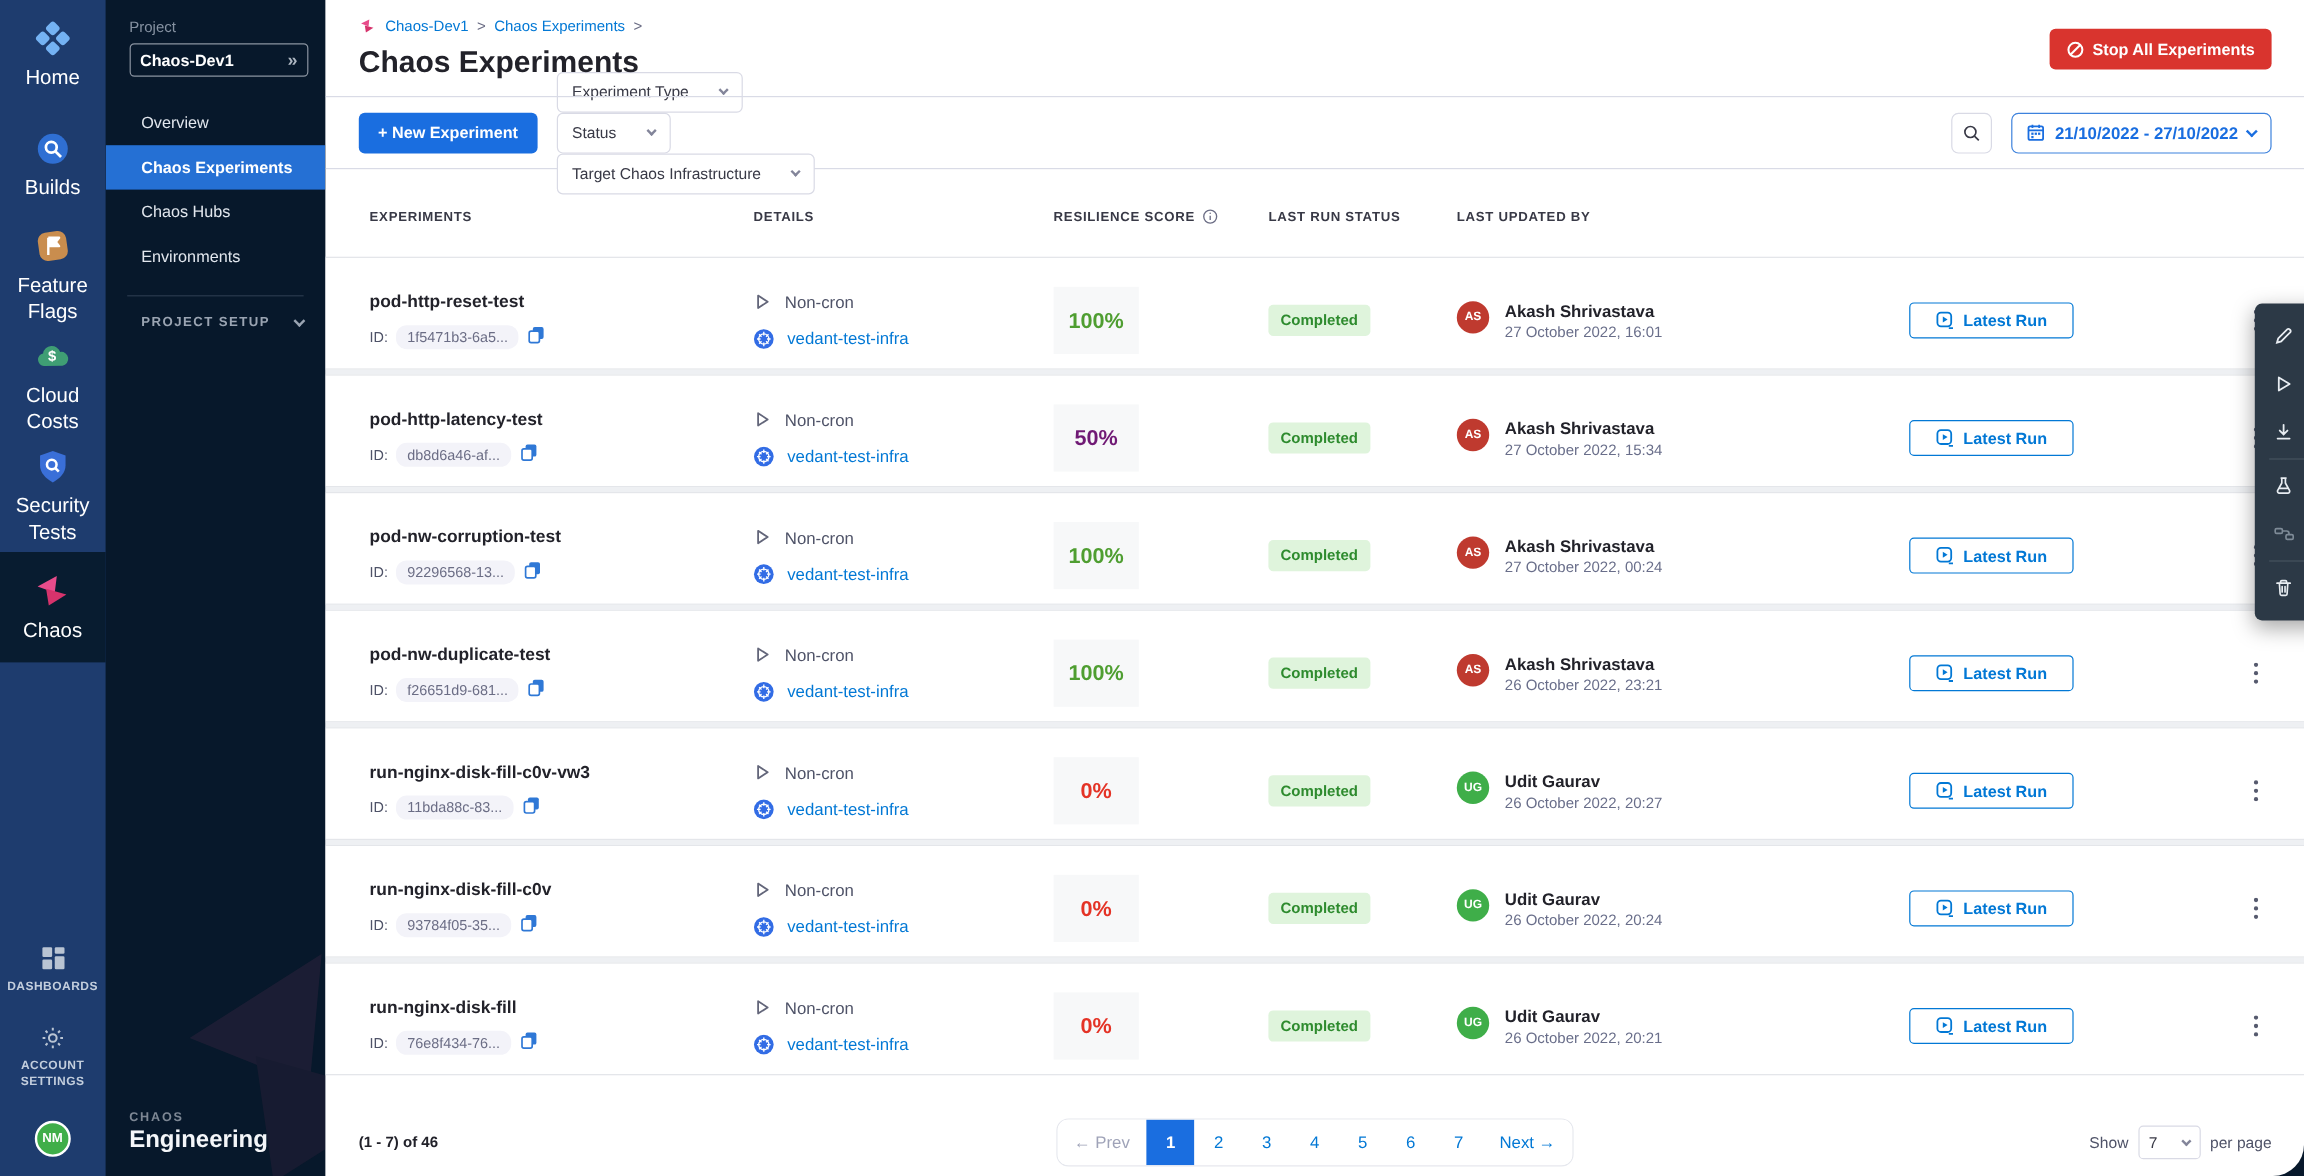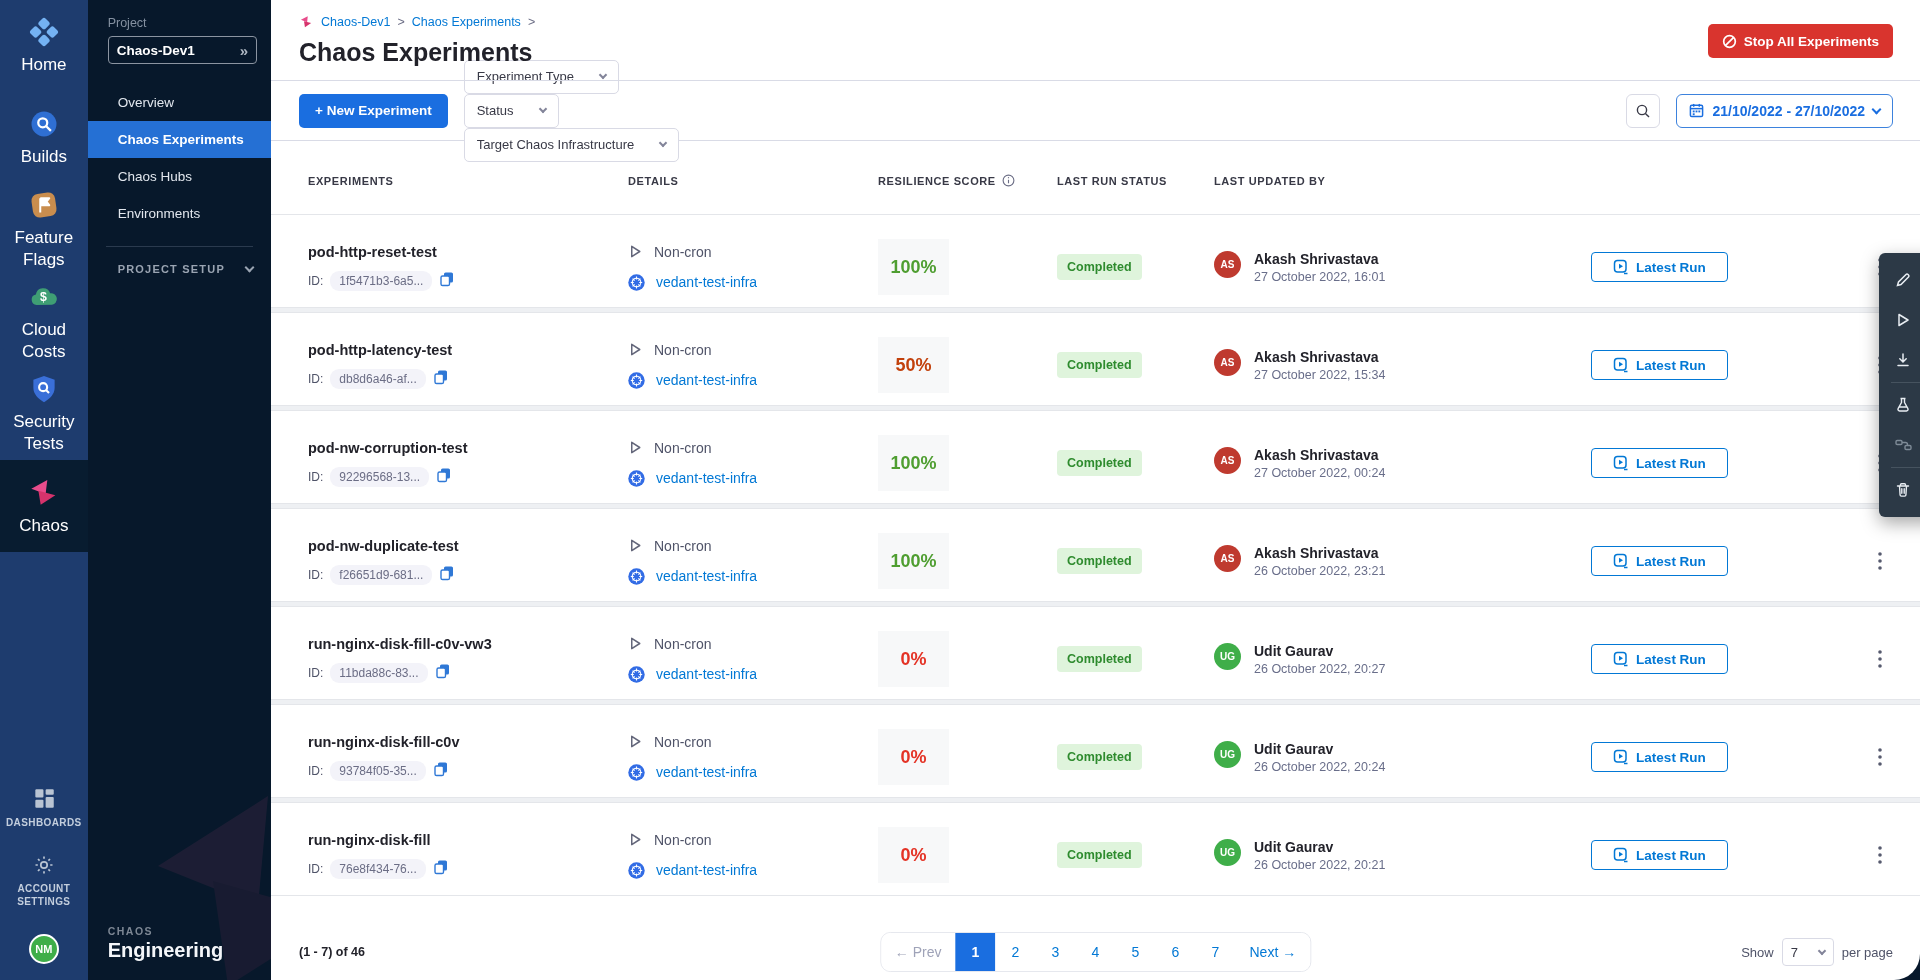--- a/index.html
+++ b/index.html
@@ -442,21 +442,21 @@
                   <g stroke="#fff" stroke-width="1.1" fill="none">
                     <circle cx="8.5" cy="8.5" r="4.3"></circle>
                     <path d="M8.5 2.5 v3 M8.5 11.5 v3 M2.8 8.5 h3 M11.2 8.5 h3 M4.6 4.6 l2 2 M10.4 10.4 l2 2 M12.4 4.6 l-2 2 M6.6 10.4 l-2 2"></path>
                   </g>
                 </svg>
               </span>
               <span class="infra-link">vedant-test-infra</span>
             </div>
     </div>
     <div class="cell">
-            <div class="score-box" style="color:#c2410c">50%</div>
+            <div class="score-box" style="color:#701a75">50%</div>
           </div>
     <div class="cell"><span class="status-badge">Completed</span></div>
     <div class="cell user-cell">
       <span class="uavatar" style="background:#bf3a2f">AS</span>
       <span>
               <div class="uname">Akash Shrivastava</div>
       <div class="udate">27 October 2022, 15:34</div>
             </span>
     </div>
     <div class="cell">

